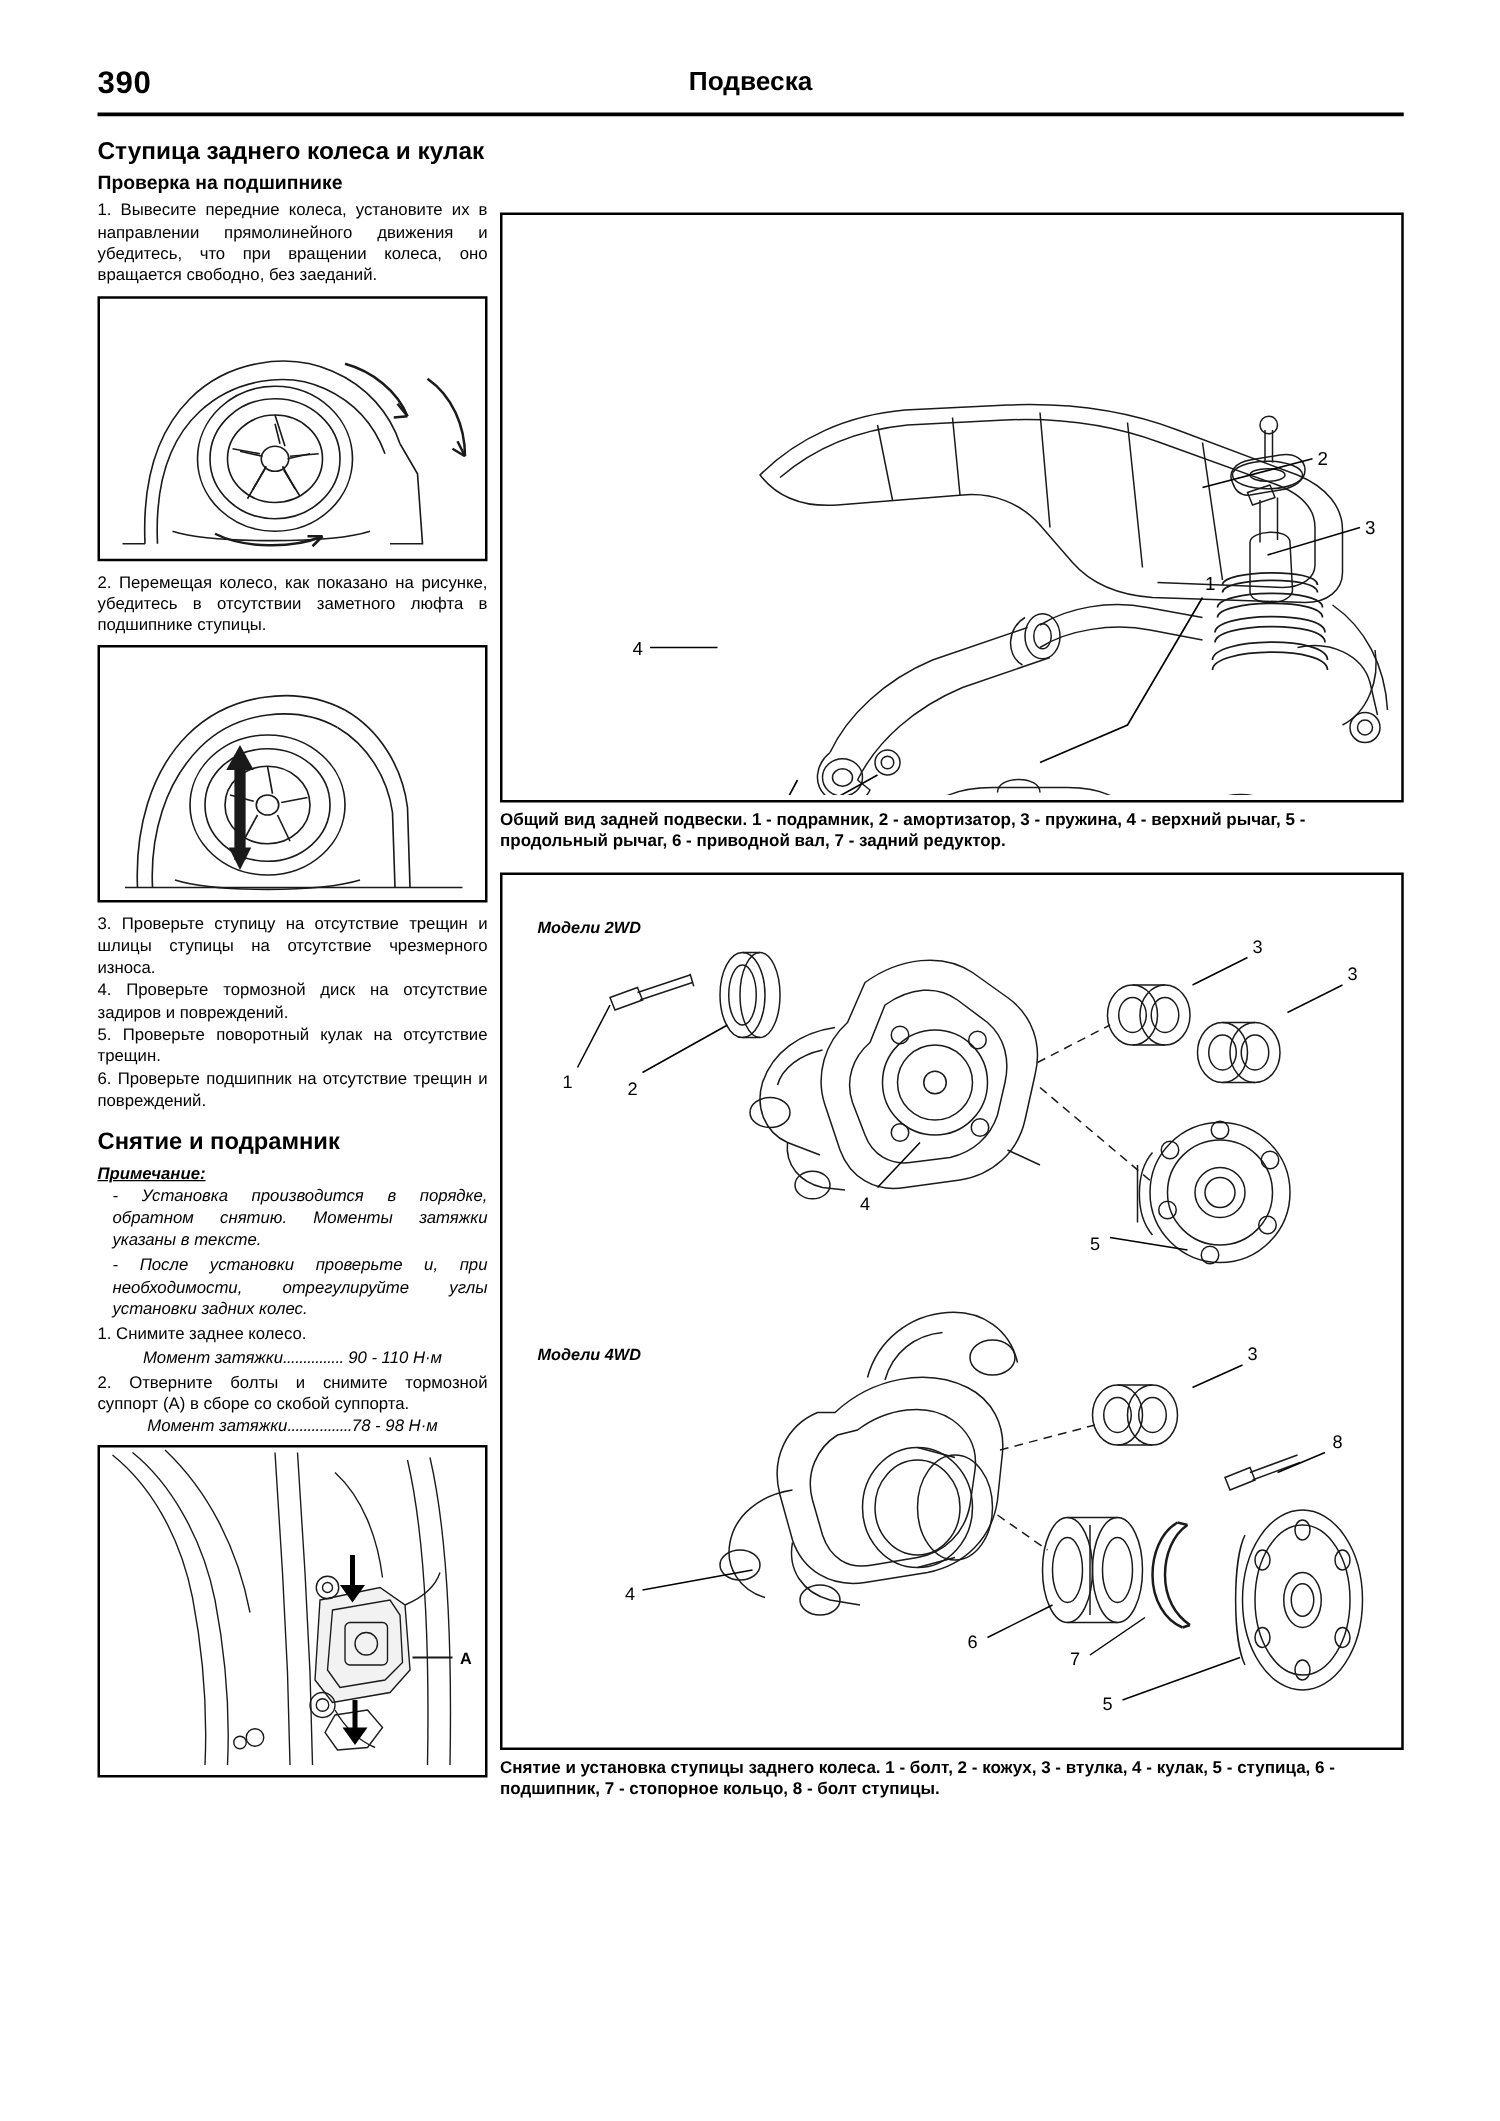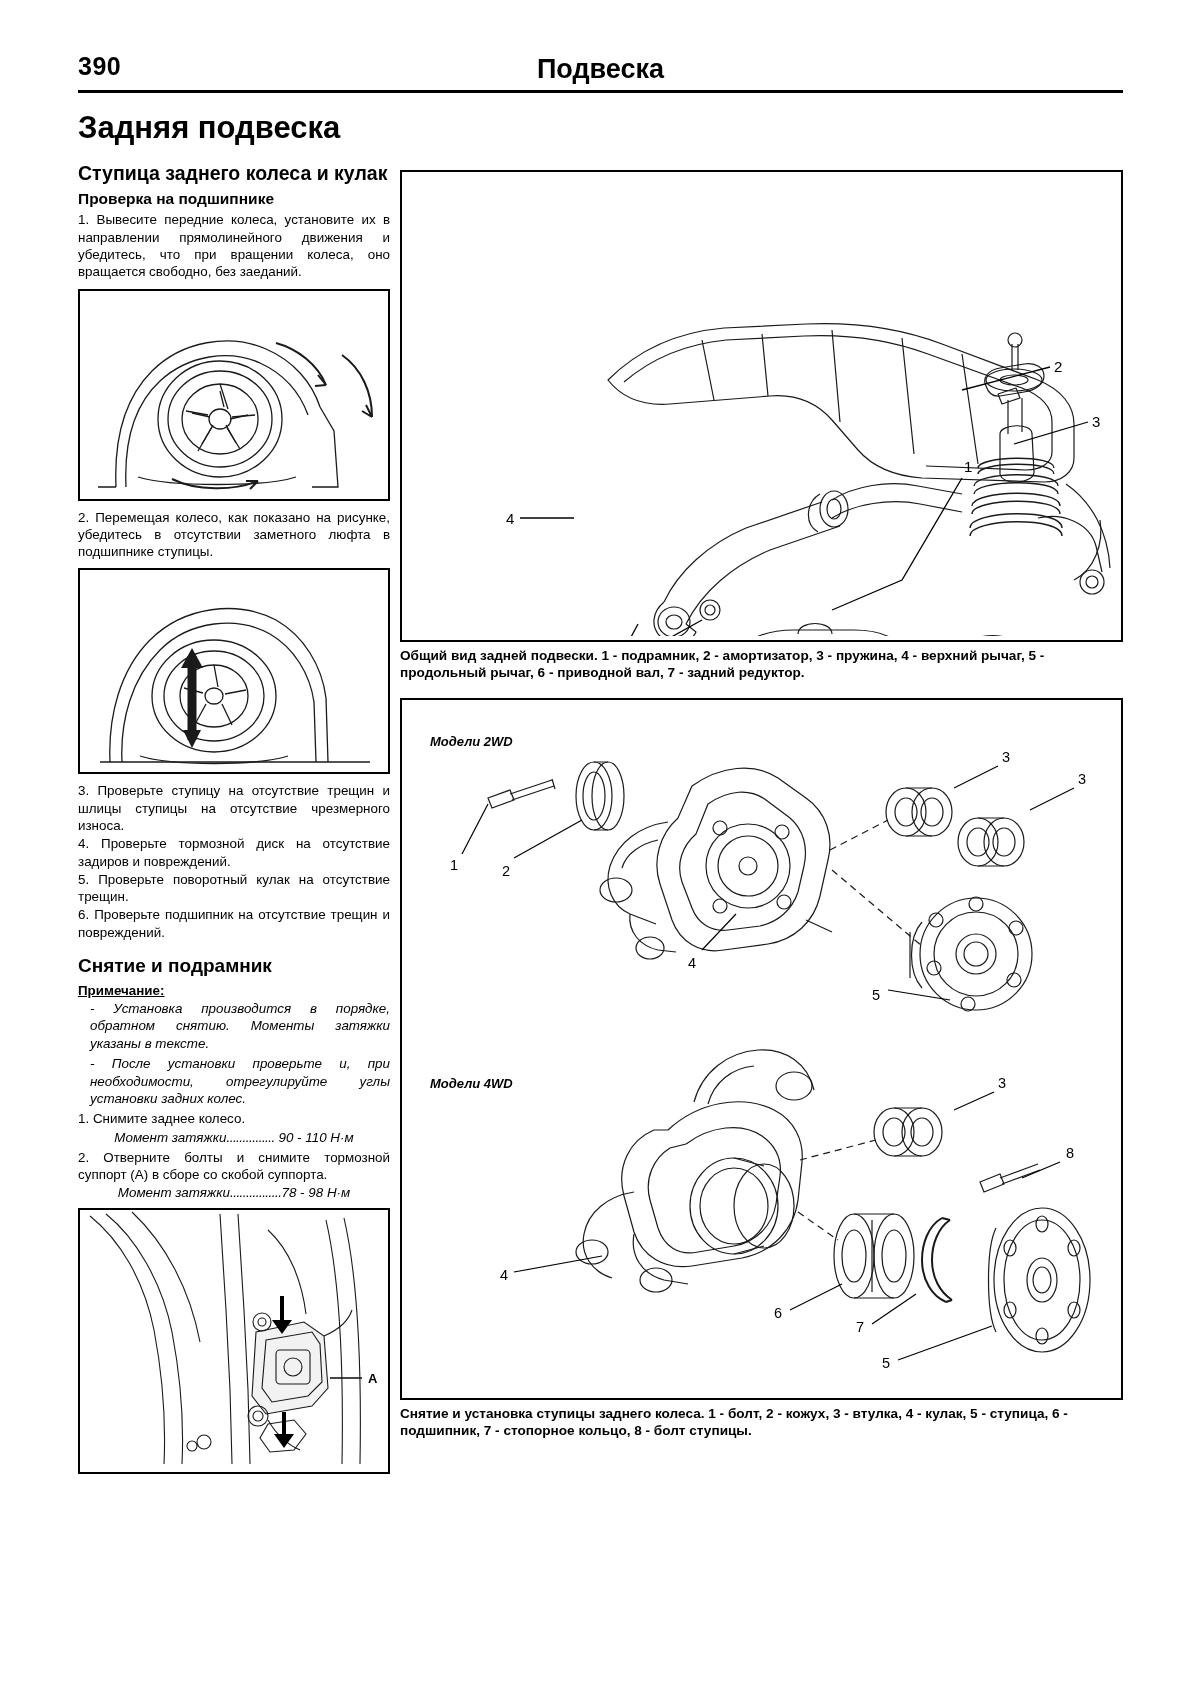--- a/index.html
+++ b/index.html
@@ -37,21 +37,21 @@
     font-size: 25px;
     font-weight: bold;
     letter-spacing: 0.5px;
   }
   .header .chaptertitle {
     position: absolute;
     left: 0;
     top: 2px;
     width: 1045px;
     text-align: center;
-    font-size: 27px;
+    font-size: 21px;
     font-weight: bold;
   }
   .header .rule {
     position: absolute;
     left: 0;
     top: 38px;
     width: 1045px;
     height: 3px;
     background: #000;
   }
@@ -87,20 +87,21 @@
   }
   p.body {
     font-size: 13.4px;
     line-height: 1.29;
     margin: 0 0 5px 0;
     text-align: justify;
   }
   p.body.tight { margin-bottom: 1px; }
   .note-head {
     font-size: 13.4px;
+    font-style: italic;
     font-weight: bold;
     text-decoration: underline;
     margin: 0 0 2px 0;
   }
   p.note {
     font-size: 13.4px;
     font-style: italic;
     line-height: 1.3;
     margin: 0 0 3px 0;
     padding-left: 12px;
@@ -153,21 +154,20 @@
 <div class="page">
 
   <div class="header">
     <div class="pagenum">390</div>
     <div class="chaptertitle">Подвеска</div>
     <div class="rule"></div>
   </div>
 
   <div class="leftcol">
 
-    <h1 class="maintitle">Задняя подвеска</h1>
 
     <h2 class="sectiontitle">Ступица заднего колеса и кулак</h2>
 
     <h3 class="subtitle">Проверка на подшипнике</h3>
 
     <p class="body">1. Вывесите передние колеса, установите их в направлении прямолинейного движения и убедитесь, что при вращении колеса, оно вращается свободно, без заеданий.</p>
 
     <div class="figframe fig-left-1">
       <svg width="304" height="204" viewBox="0 0 304 204">
         <g fill="none" stroke="#1a1a1a" stroke-width="1.3">

